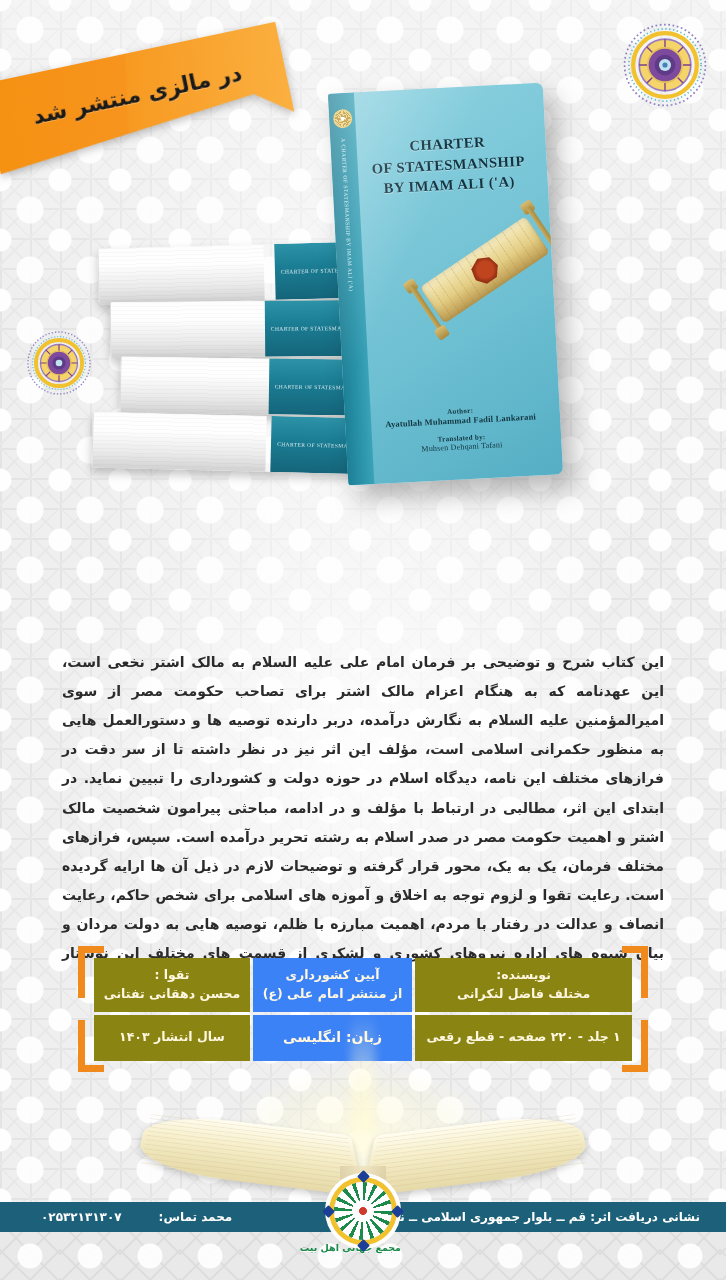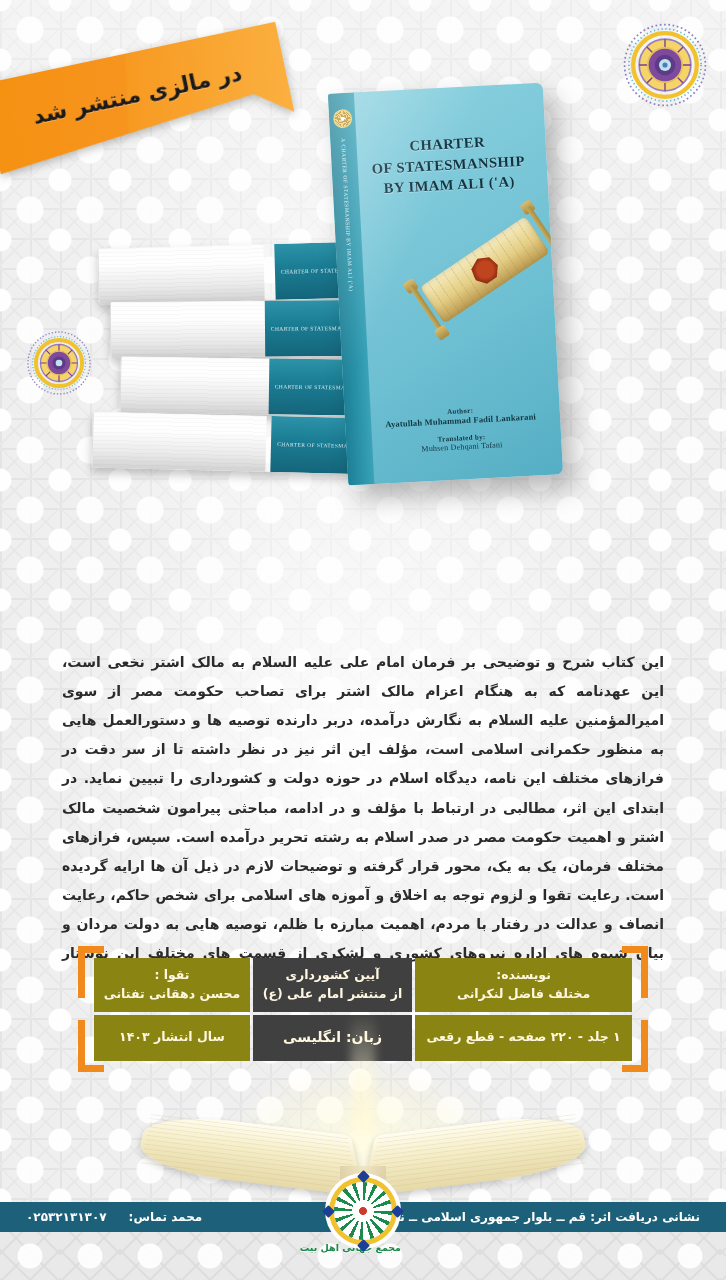--- a/index.html
+++ b/index.html
@@ -263,21 +263,21 @@
     background:#8a8412;
     color:#fff7e0;
     text-align:center;
     vertical-align:middle;
     font-weight:bold;
     padding:8px 6px;
     font-size:12.5px;
     line-height:1.5;
     height:46px;
   }
-  .itable td.dark { background:#404040; }
+  .itable td.dark { background:#3b82f6; }
   .itable td.big  { font-size:14px; }
   .itable .two-line { display:block; }
 
   
   .openbook { position:absolute; left:0; right:0; bottom:62px; height:170px; }
   .openbook .glow {
     position:absolute; left:50%; bottom:42px; transform:translateX(-50%);
     width:360px; height:150px;
     background:radial-gradient(ellipse 50% 70% at 50% 80%, rgba(255,252,225,.95), rgba(255,250,210,.25) 55%, rgba(255,255,255,0) 78%);
   }
@@ -309,21 +309,21 @@
   
   .footer {
     position:absolute; left:0; right:0; bottom:48px;
     height:30px;
     background:#1d6079;
     display:flex; align-items:center; justify-content:space-between;
     padding:0 26px;
     direction:rtl;
   }
   .footer .f-txt {
-    color:#ffffff; font-weight:bold; font-size:12px; white-space:nowrap;
+    color:#ffffff; font-weight:bold; font-size:12px; white-space:nowrap;margin-left:15px;
   }
   .footer .f-left { display:flex; align-items:center; gap:22px; }
 
   
   .emblem {
     position:absolute; left:50%; bottom:22px; transform:translateX(-50%);
     width:76px; height:76px; text-align:center; z-index:6;
   }
   .emblem .disc {
     width:58px; height:58px; margin:0 auto; border-radius:50%;

